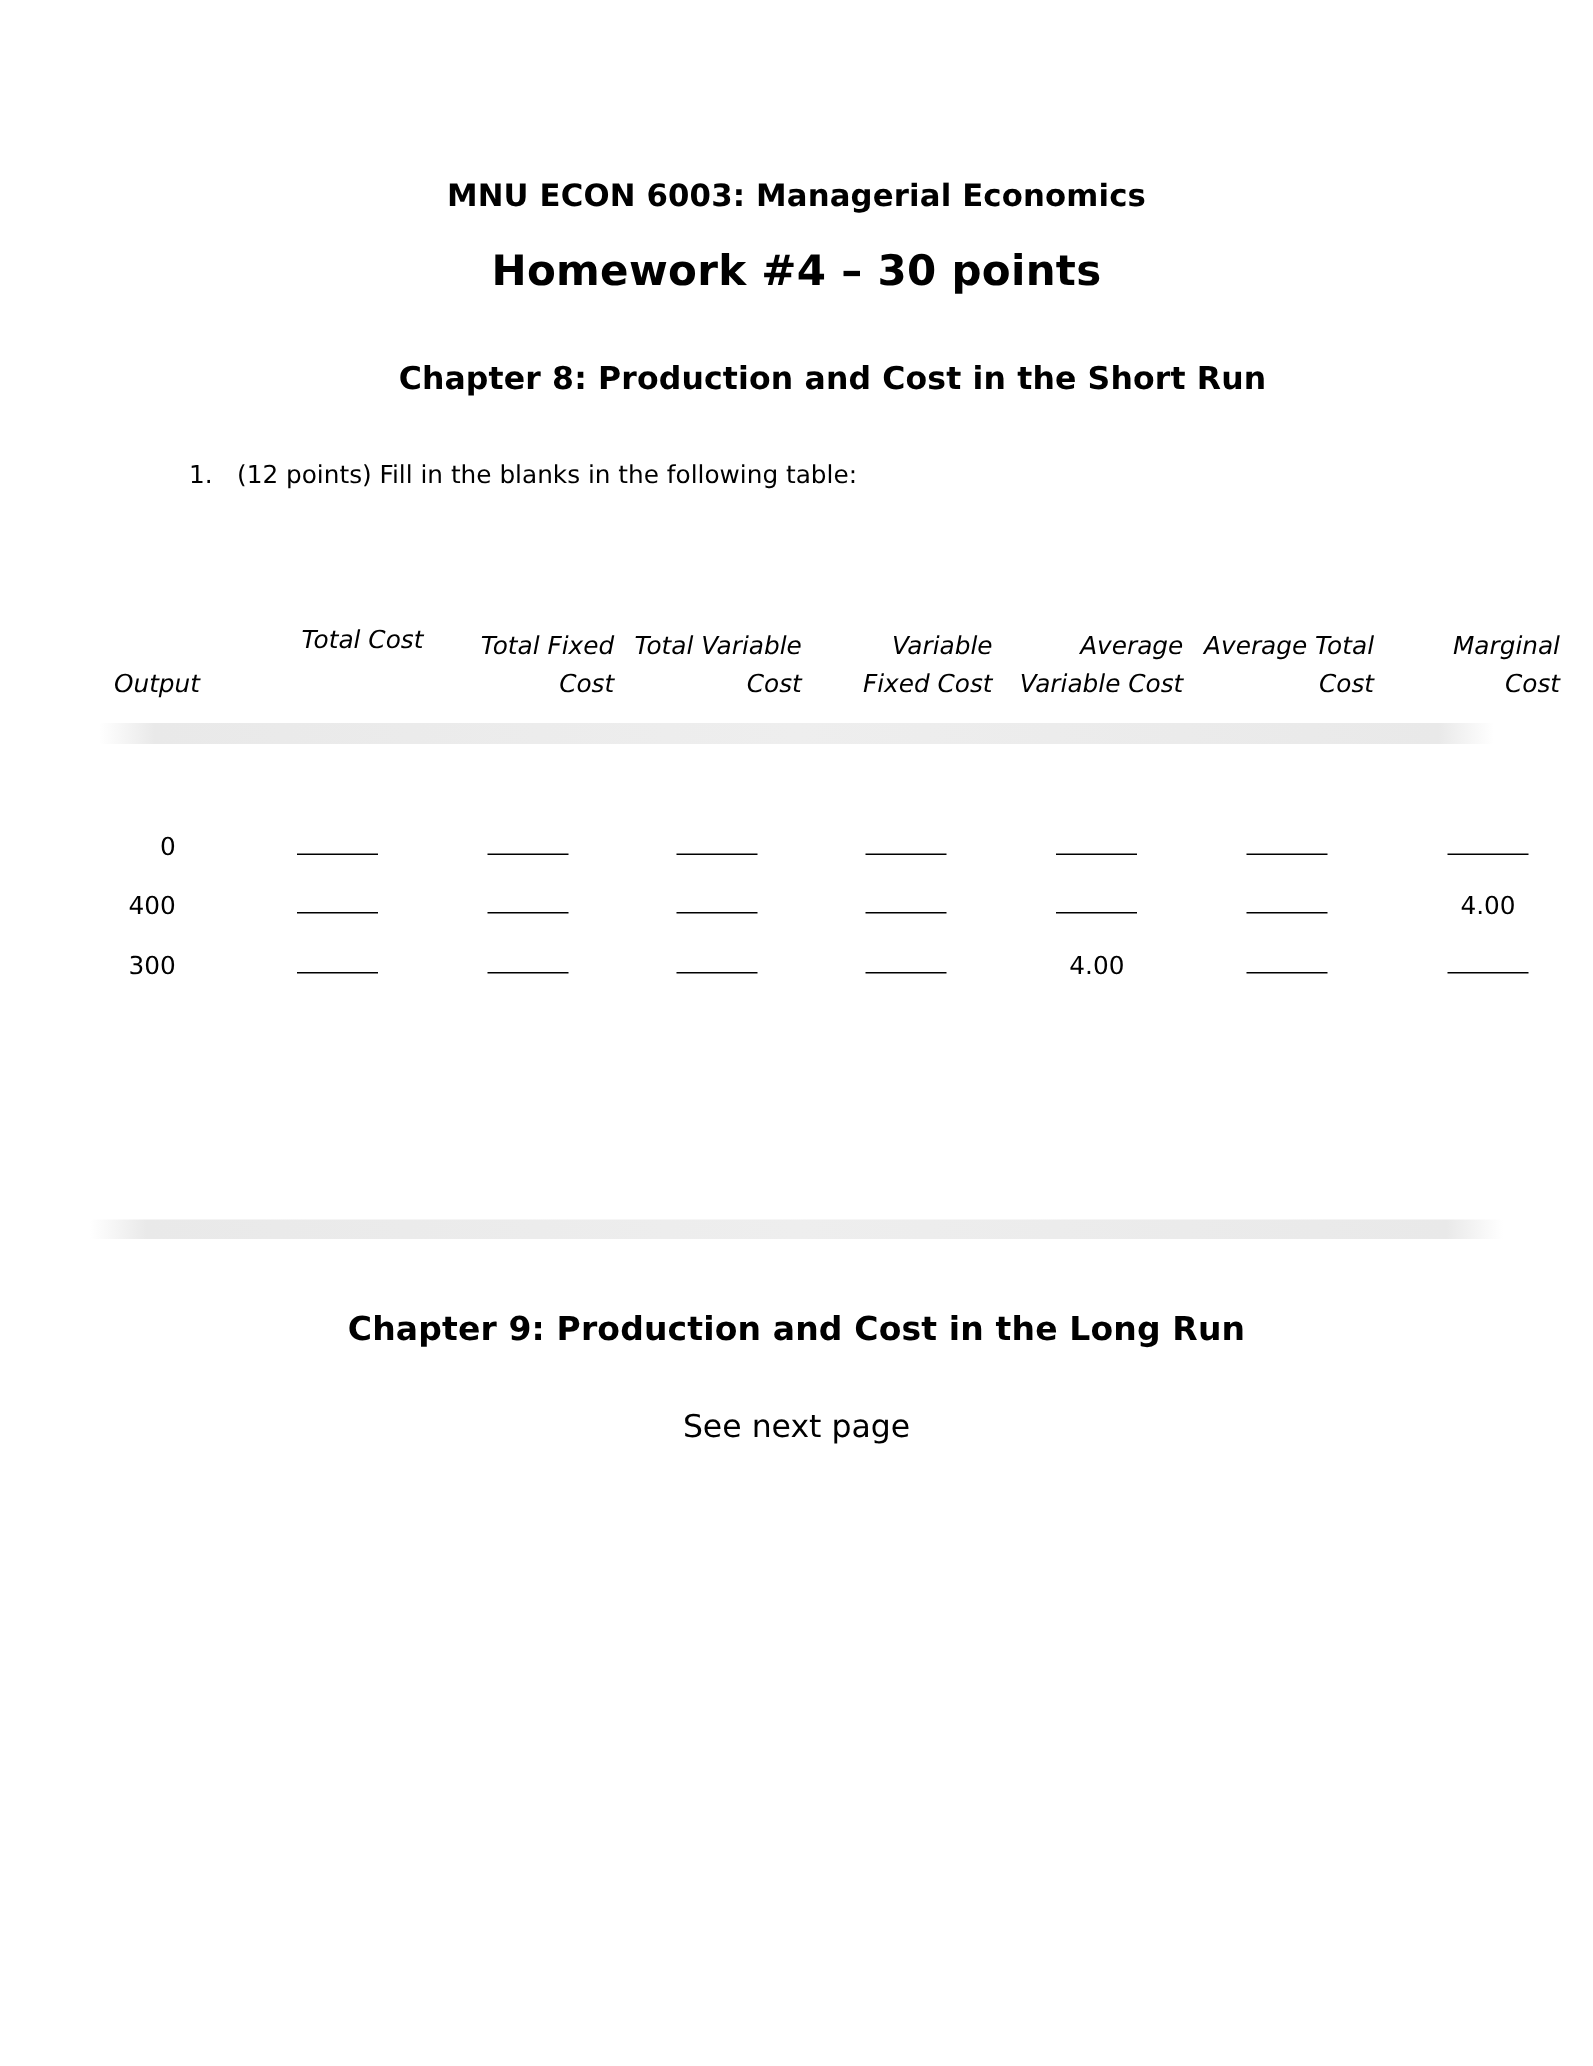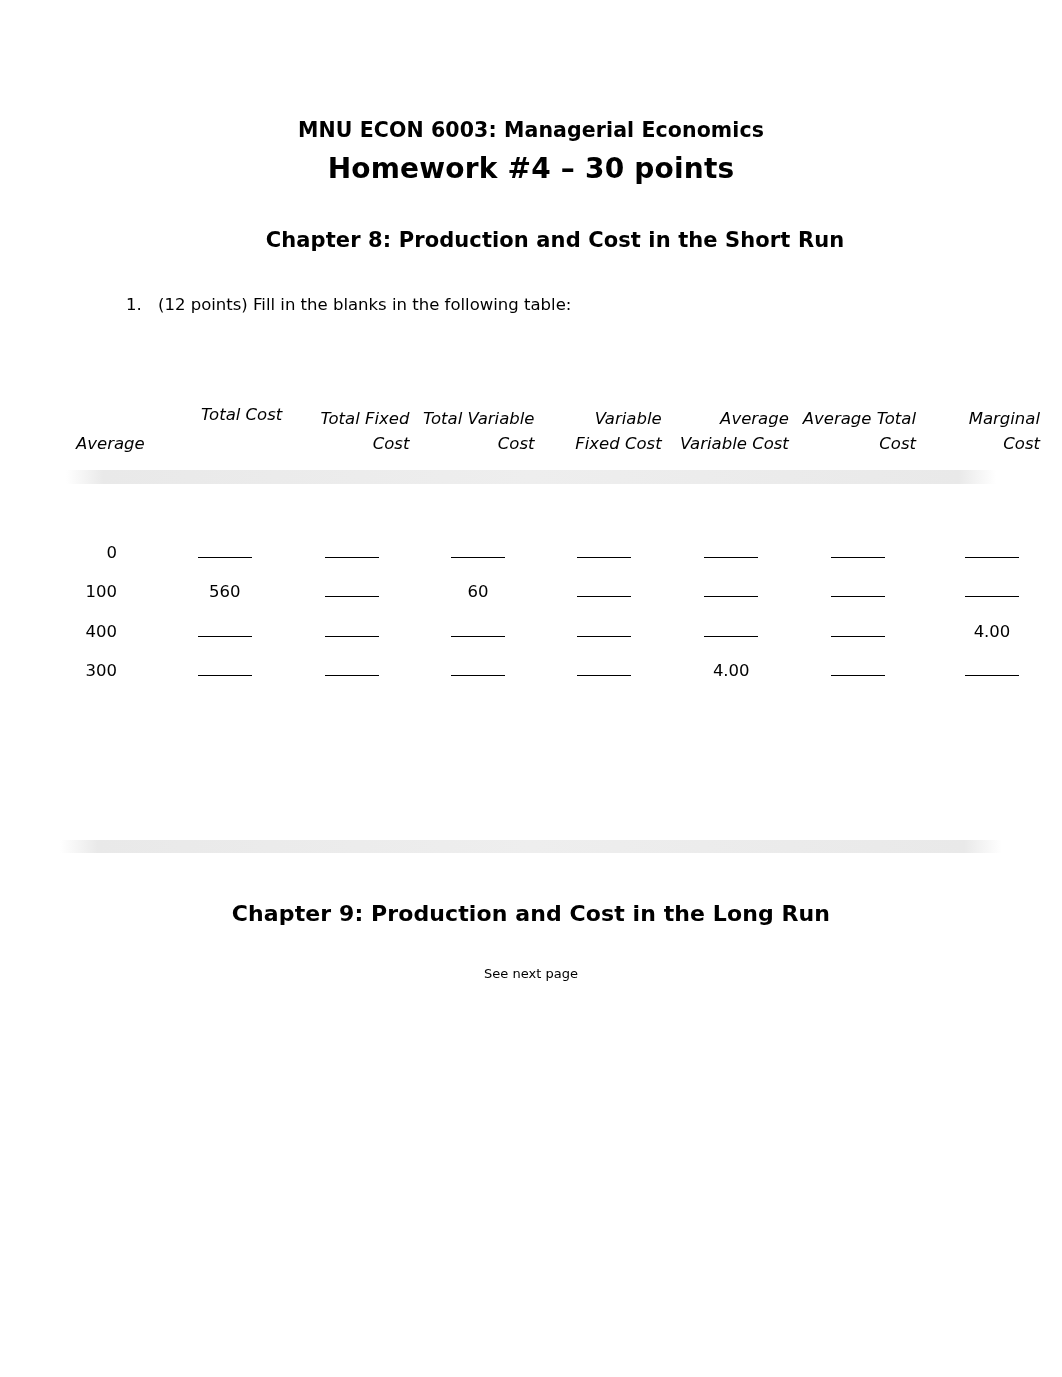--- a/index.html
+++ b/index.html
@@ -28,21 +28,21 @@
     font-size: 20.5px;
     line-height: 1.25;
     margin-top: 118px;
     font-weight: bold;
     letter-spacing: 0.1px;
   }
   .hw-title {
     text-align: center;
     font-size: 28px;
     font-weight: bold;
-    margin-top: 8px;
+    margin-top: 20px;
     letter-spacing: 0.2px;
   }
   .chapter-heading {
     text-align: center;
     font-size: 21px;
     font-weight: bold;
     margin-top: 43px;
     letter-spacing: 0.1px;
     padding-left: 48px;
   }
@@ -145,21 +145,21 @@
   }
   .chapter9-heading {
     text-align: center;
     font-size: 22px;
     font-weight: bold;
     margin-top: 48px;
     letter-spacing: 0.1px;
   }
   .see-next {
     text-align: center;
-    font-size: 13px;
+    font-size: 21px;
     margin-top: 40px;
   }
 </style>
 </head>
 <body>
 
 <div class="page">
 
   <div class="course-line">MNU ECON 6003: Managerial Economics</div>
   <div class="hw-title">Homework #4 – 30 points</div>
@@ -176,21 +176,21 @@
         <col class="c-tc">
         <col class="c-tfc">
         <col class="c-tvc">
       <col class="c-afc">
         <col class="c-avc">
         <col class="c-atc">
         <col class="c-mc">
     </colgroup>
     <thead>
       <tr>
-        <th class="th-output">Average</th>
+        <th class="th-output">Output</th>
         <th class="th-tc">Total Cost</th>
         <th>Total Fixed Cost</th>
         <th>Total Variable Cost</th>
         <th>Variable Fixed Cost</th>
         <th>Average Variable Cost</th>
         <th>Average Total Cost</th>
         <th class="th-mc">Marginal Cost</th>
       </tr>
     </thead>
     <tbody>
@@ -208,30 +208,20 @@
           <td class="c-output-cell">0</td>
           <td><span class="blank"></span></td>
           <td><span class="blank"></span></td>
           <td><span class="blank"></span></td>
           <td><span class="blank"></span></td>
           <td><span class="blank"></span></td>
           <td><span class="blank"></span></td>
           <td><span class="blank"></span></td>
         </tr>
         <tr>
-          <td class="c-output-cell">100</td>
-          <td>560</td>
-          <td><span class="blank"></span></td>
-          <td>60</td>
-          <td><span class="blank"></span></td>
-          <td><span class="blank"></span></td>
-          <td><span class="blank"></span></td>
-          <td><span class="blank"></span></td>
-        </tr>
-        <tr>
           <td class="c-output-cell">400</td>
           <td><span class="blank"></span></td>
           <td><span class="blank"></span></td>
           <td><span class="blank"></span></td>
           <td><span class="blank"></span></td>
           <td><span class="blank"></span></td>
           <td><span class="blank"></span></td>
           <td>4.00</td>
         </tr>
         <tr>

